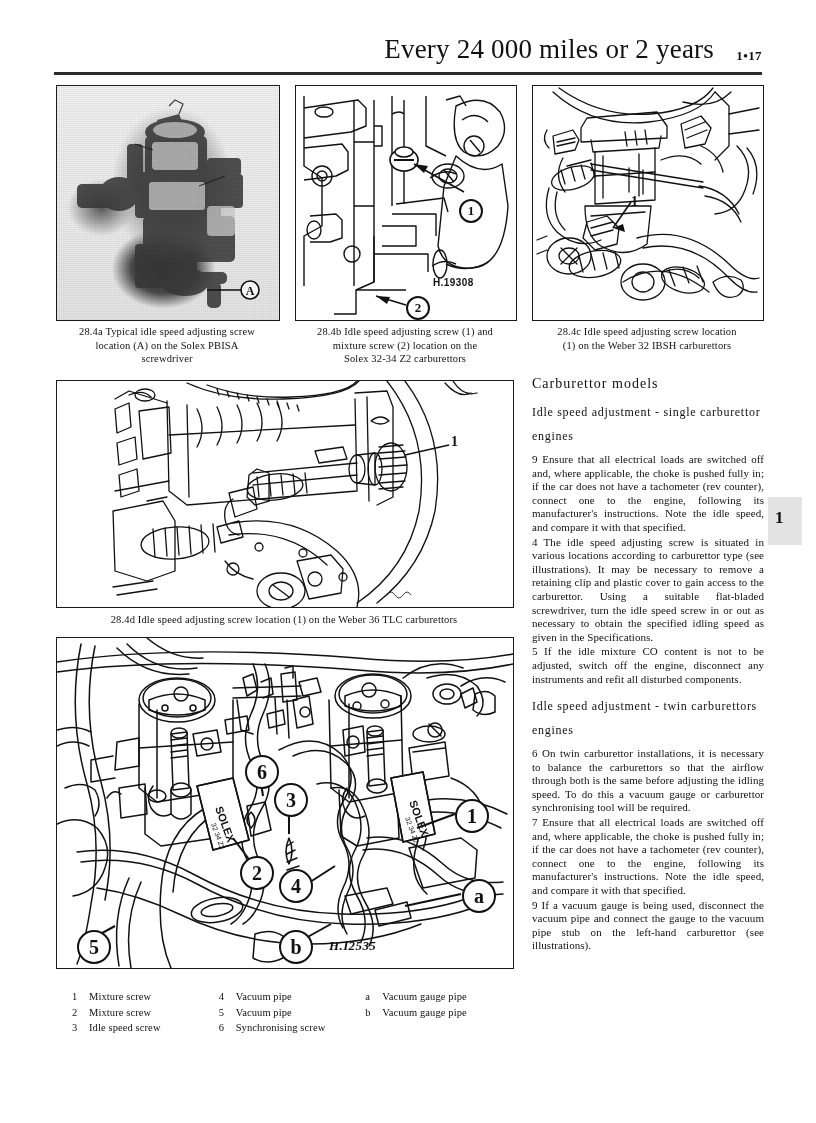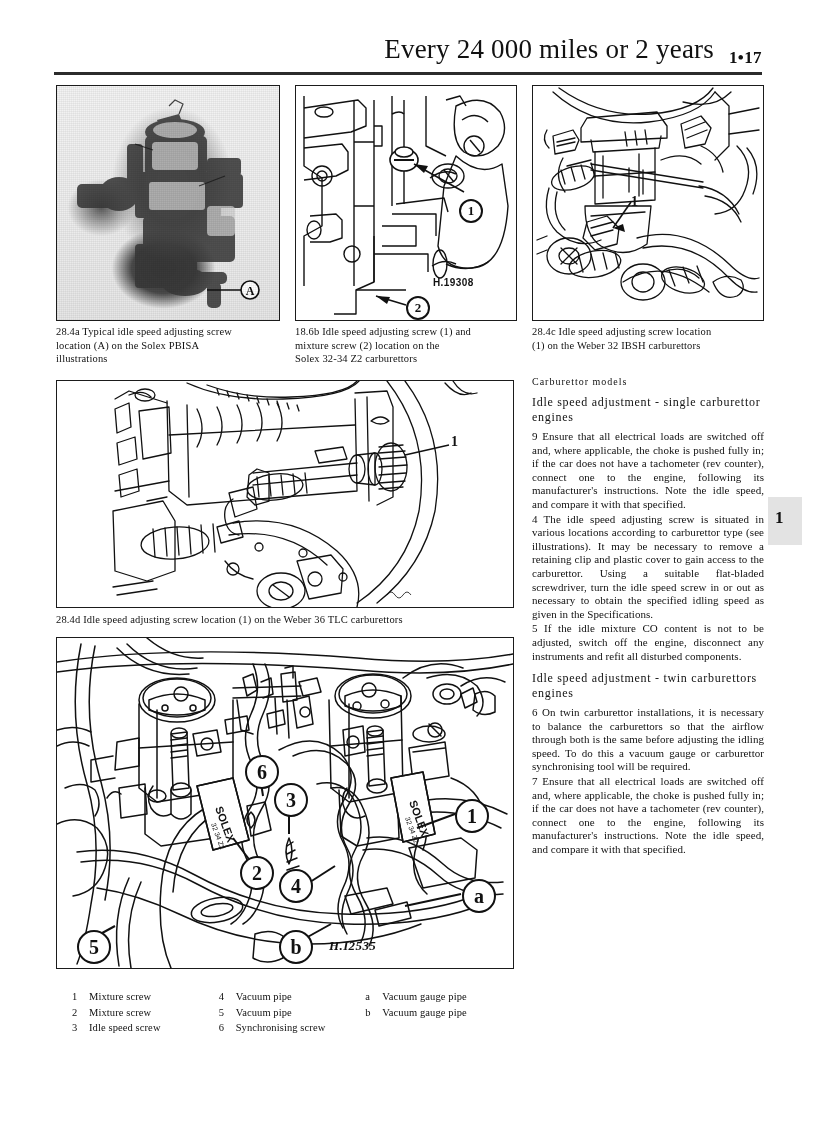--- a/index.html
+++ b/index.html
@@ -15,31 +15,31 @@
   .header{
     position:absolute;left:54px;top:34px;width:708px;height:36px;
   }
   .header-title{
     position:absolute;right:48px;top:0;
     font-size:27px;letter-spacing:.2px;white-space:nowrap;
     font-family:"Liberation Serif","DejaVu Serif",serif;
   }
   .header-page{
     position:absolute;right:0;top:14px;
-    font-size:17px;font-weight:bold;letter-spacing:.4px;
+    font-size:13px;font-weight:bold;letter-spacing:.4px;
   }
   .header-rule{
     position:absolute;left:54px;top:72px;width:708px;height:3px;
     background:#2b2b2b;
   }
 
   
   .figbox{position:absolute;border:1px solid #1b1b1b;background:#fff;overflow:hidden;}
   .figcap{
-    position:absolute;text-align:left;font-size:10.5px;line-height:13.5px;
+    position:absolute;text-align:center;font-size:10.5px;line-height:13.5px;
     letter-spacing:.15px;color:#111;
   }
   .figref{
     position:absolute;font-family:"Liberation Sans","DejaVu Sans",sans-serif;
     font-size:10px;font-weight:bold;letter-spacing:.4px;color:#111;
   }
 
   
   .photo{
     position:absolute;inset:0;
@@ -68,26 +68,26 @@
   .callabel{
     position:absolute;font-weight:bold;font-size:14px;color:#111;
     font-family:"Liberation Serif","DejaVu Serif",serif;
   }
 
   
   .col-right{
     position:absolute;left:532px;top:376px;width:232px;
   }
   h2.sec{
-    margin:0 0 7px 0;font-size:10px;font-weight:normal;letter-spacing:1px;
+    margin:0 0 7px 0;font-size:14px;font-weight:normal;letter-spacing:1px;
     font-family:"Liberation Serif","DejaVu Serif",serif;
   }
   h3.sub{
     margin:8px 0 5px 0;font-size:12px;font-weight:normal;letter-spacing:.7px;
-    line-height:15px;
+    line-height:24px;
     font-family:"Liberation Serif","DejaVu Serif",serif;
   }
   p.body{
     margin:0 0 1px 0;font-size:11px;line-height:13.6px;text-align:justify;
     letter-spacing:.05px;
   }
 
   
   .margin-tab{
     position:absolute;left:768px;top:497px;width:34px;height:48px;
@@ -161,21 +161,21 @@
           <circle cx="193" cy="204" r="9" fill="#fff" stroke="#111" stroke-width="1.6"></circle>
           <text x="193" y="208.5" text-anchor="middle" font-family="Liberation Serif, serif" font-size="12" font-weight="bold" fill="#111">A</text>
         </g>
       </svg>
     </div>
     <div class="grain"></div>
   </div>
   <div class="figcap" style="left:56px;top:325px;width:222px;">
     <div>28.4a  Typical idle speed adjusting screw</div>
     <div>location (A) on the Solex PBISA</div>
-    <div>illustrations</div>
+    <div>screwdriver</div>
   </div>
 
   <div class="figbox" style="left:295px;top:85px;width:220px;height:234px;">
     <div class="draw">
       <svg viewBox="0 0 220 234" preserveAspectRatio="none">
         <g fill="none" stroke="#111" stroke-width="1.4" stroke-linejoin="round">
           <path d="M8 10 L8 80 L26 92 L26 140 L8 150 L8 200"></path>
           <path d="M8 22 L62 14 L70 22 L70 40 L55 46 L8 52"></path>
           <ellipse cx="28" cy="26" rx="9" ry="5"></ellipse>
           <path d="M8 62 L46 58 L52 66 L52 84 L40 90 L8 94"></path>
@@ -222,21 +222,21 @@
 
         <path d="M80 210 L110 219" stroke="#111" stroke-width="1.5" fill="none"></path>
         <path d="M80 210 l14 1 -3 7z" fill="#111"></path>
       </svg>
     </div>
     <div class="cal sm" style="left:163px;top:113px;">1</div>
     <div class="cal sm" style="left:110px;top:210px;">2</div>
     <div class="figref" style="left:137px;top:191px;">H.19308</div>
   </div>
   <div class="figcap" style="left:295px;top:325px;width:220px;">
-    <div>18.6b  Idle speed adjusting screw (1) and</div>
+    <div>28.4b  Idle speed adjusting screw (1) and</div>
     <div>mixture screw (2) location on the</div>
     <div>Solex 32-34 Z2 carburettors</div>
   </div>
 
   <div class="figbox" style="left:532px;top:85px;width:230px;height:234px;">
     <div class="draw">
       <svg viewBox="0 0 230 234" preserveAspectRatio="none">
         <g fill="none" stroke="#111" stroke-width="1.3" stroke-linejoin="round" stroke-linecap="round">
 
           <path d="M20 6 q40 36 96 30 q50 -6 66 -30"></path>
@@ -602,19 +602,20 @@
 
   <div class="col-right">
     <h2 class="sec">Carburettor models</h2>
     <h3 class="sub">Idle speed adjustment - single carburettor engines</h3>
     <p class="body">9  Ensure that all electrical loads are switched off and, where applicable, the choke is pushed fully in; if the car does not have a tachometer (rev counter), connect one to the engine, following its manufacturer's instructions. Note the idle speed, and compare it with that specified.</p>
     <p class="body">4  The idle speed adjusting screw is situated in various locations according to carburettor type (see illustrations). It may be necessary to remove a retaining clip and plastic cover to gain access to the carburettor. Using a suitable flat-bladed screwdriver, turn the idle speed screw in or out as necessary to obtain the specified idling speed as given in the Specifications.</p>
     <p class="body">5  If the idle mixture CO content is not to be adjusted, switch off the engine, disconnect any instruments and refit all disturbed components.</p>
     <h3 class="sub">Idle speed adjustment - twin carburettors engines</h3>
     <p class="body">6  On twin carburettor installations, it is necessary to balance the carburettors so that the airflow through both is the same before adjusting the idling speed. To do this a vacuum gauge or carburettor synchronising tool will be required.</p>
     <p class="body">7  Ensure that all electrical loads are switched off and, where applicable, the choke is pushed fully in; if the car does not have a tachometer (rev counter), connect one to the engine, following its manufacturer's instructions. Note the idle speed, and compare it with that specified.</p>
+    <p class="body">9  If a vacuum gauge is being used, disconnect the vacuum pipe and connect the gauge to the vacuum pipe stub on the left-hand carburettor (see illustrations).</p>
   </div>
 
   <div class="margin-tab">
     <span>1</span>
   </div>
 
 </div>
 
 </body></html>

